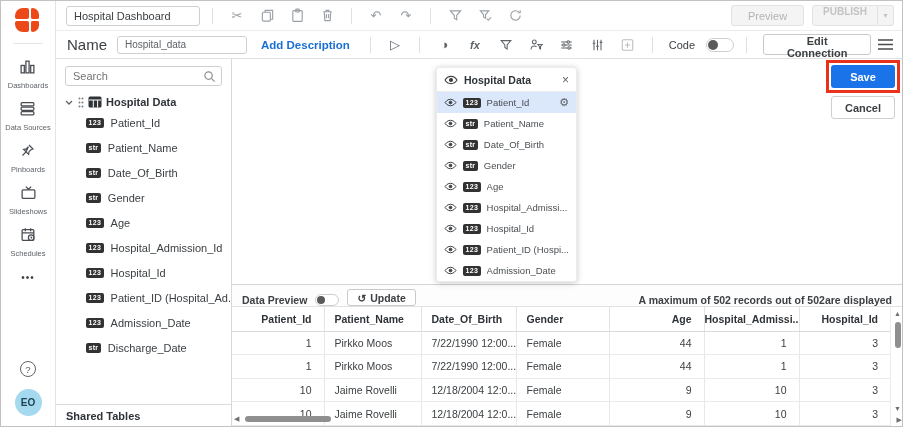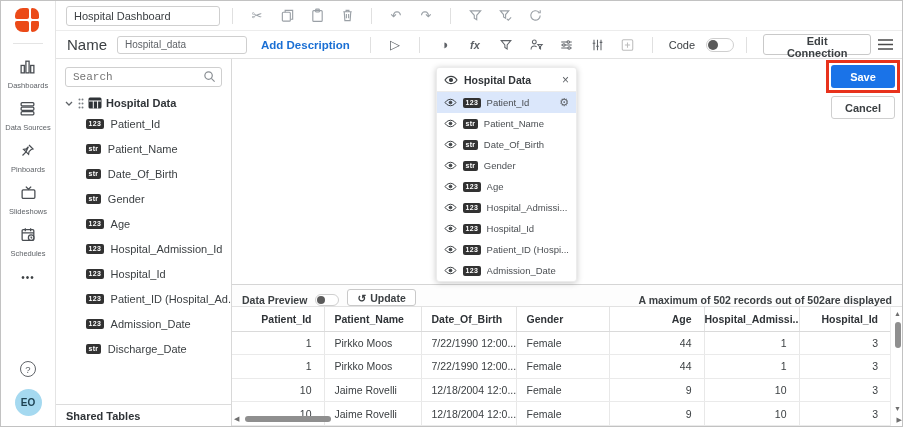--- a/index.html
+++ b/index.html
@@ -20,21 +20,21 @@
   .rail-label { font-size:7.5px; color:#5f6368; white-space:nowrap; }
   .rail-more { margin-top:14px; color:#3c4043; font-size:10px; letter-spacing:1px; cursor:pointer; }
   .rail-bottom { margin-top:auto; display:flex; flex-direction:column; align-items:center; gap:12px; padding-bottom:10px; }
   .help-circle { width:16px; height:16px; border:1.2px solid #5f6368; border-radius:50%; color:#5f6368; font-size:9.5px; display:flex; align-items:center; justify-content:center; cursor:pointer; }
   .avatar { width:27px; height:27px; border-radius:50%; background:#a5d9f0; color:#1e4353; font-size:10px; font-weight:bold; display:flex; align-items:center; justify-content:center; cursor:pointer; }
 
   
   .right { flex:1; display:flex; flex-direction:column; min-width:0; }
 
   .topbar { height:30px; border-bottom:1px solid #ececec; display:flex; align-items:center; padding:0 8px 0 10px; gap:6px; }
-  .title-input { width:154px; height:20px; border:1px solid #cfcfcf; border-radius:3px; font-size:11px; color:#3c4043; padding:0 7px; font-family:"Liberation Sans", sans-serif; outline:none; }
+  .title-input { width:134px; height:20px; border:1px solid #cfcfcf; border-radius:3px; font-size:11px; color:#3c4043; padding:0 7px; font-family:"Liberation Sans", sans-serif; outline:none; }
   .vdiv { width:1px; height:16px; background:#e0e0e0; margin:0 6px; }
   .tb-ico { width:24px; height:22px; display:flex; align-items:center; justify-content:center; color:#9aa0a6; font-size:13px; cursor:pointer; }
   .tb-ico svg { stroke:#9aa0a6; }
   .top-right { margin-left:auto; display:flex; align-items:center; gap:8px; }
   .btn-preview { height:21px; padding:0 16px; background:#f4f4f4; border:1px solid #e2e2e2; border-radius:3px; color:#b4b4b4; font-size:11px; cursor:pointer; font-family:"Liberation Sans", sans-serif; }
   .btn-publish { display:flex; height:21px; }
   .btn-publish .main { padding:0 10px; background:#f4f4f4; border:1px solid #e2e2e2; border-radius:3px 0 0 3px; color:#c3c3c3; font-size:10px; font-weight:bold; display:flex; align-items:center; cursor:pointer; }
   .btn-publish .caret { width:16px; background:#f4f4f4; border:1px solid #e2e2e2; border-left:none; border-radius:0 3px 3px 0; color:#c3c3c3; font-size:8px; display:flex; align-items:center; justify-content:center; cursor:pointer; }
 
   .subbar { height:28px; border-bottom:1px solid #e2e2e2; display:flex; align-items:center; padding:0 8px 0 11px; gap:6px; }
@@ -49,21 +49,21 @@
   .toggle { width:30px; height:14px; border:1px solid #cfcfcf; border-radius:8px; background:#fff; position:relative; cursor:pointer; }
   .toggle .knob { position:absolute; left:1px; top:1px; width:10px; height:10px; border-radius:50%; background:#5a5a5a; }
   .btn-edit-conn { height:21px; padding:0 13px; background:#fff; border:1px solid #c9c9c9; border-radius:3px; color:#3c4043; font-size:11px; font-weight:bold; cursor:pointer; margin-left:4px; font-family:"Liberation Sans", sans-serif; }
   .hamburger { margin-left:auto; cursor:pointer; display:flex; align-items:center; }
 
   .workzone { flex:1; display:flex; min-height:0; }
 
   
   .tree { width:176px; flex:0 0 176px; border-right:1px solid #d8d8d8; position:relative; padding-top:7px; }
   .search-wrap { margin:0 9px; position:relative; }
-  .search-input { width:100%; height:20px; border:1px solid #cfcfcf; border-radius:3px; font-size:11px; color:#3c4043; padding:0 22px 0 7px; font-family:Liberation Mono, monospace; outline:none; }
+  .search-input { width:100%; height:20px; border:1px solid #cfcfcf; border-radius:3px; font-size:11px; color:#3c4043; padding:0 22px 0 7px; font-family:Liberation Sans, sans-serif; outline:none; }
   .search-wrap svg { position:absolute; right:6px; top:4px; }
   .tree-root { display:flex; align-items:center; gap:4px; padding:10px 0 2px 8px; font-size:11px; font-weight:bold; color:#2f3337; cursor:pointer; }
   .tree-item { display:flex; align-items:center; gap:7px; padding:6.5px 0 6.5px 30px; font-size:11px; color:#3c4043; cursor:pointer; white-space:nowrap; }
   .badge { background:#323232; color:#fff; font-size:7px; font-weight:bold; border-radius:2px; padding:1.5px 2.5px; line-height:1; letter-spacing:.3px; flex:0 0 auto; }
   .shared-tables { position:absolute; bottom:0; left:0; right:0; height:22px; border-top:1px solid #dcdcdc; font-size:11px; font-weight:bold; color:#2f3337; padding:5px 0 0 10px; cursor:pointer; background:#fff; }
 
   
   .main { flex:1; display:flex; flex-direction:column; min-width:0; position:relative; }
   .canvas { height:225px; position:relative; background:#fff; }
 
@@ -205,20 +205,27 @@
             <path d="M2.5 3h9l-3.4 4v4l-2.2-1.4V7z"></path>
             <path d="M9.5 11.5l1.5 1.5 3-3"></path>
           </svg>
         </span>
       <span class="tb-ico">
           <svg width="15" height="15" viewBox="0 0 16 16" fill="none" stroke-width="1.2">
             <path d="M13 8a5 5 0 1 1-1.4-3.5"></path>
             <path d="M13 2.5V5h-2.5"></path>
           </svg>
         </span>
+      <div class="top-right">
+        <button class="btn-preview">Preview</button>
+        <span class="btn-publish">
+          <span class="main">PUBLISH</span>
+          <span class="caret">▾</span>
+        </span>
+      </div>
     </div>
 
     <div class="subbar">
       <span class="name-label">Name</span>
       <input class="name-input" type="text" value="Hospital_data" style="">
       <span class="add-desc">Add Description</span>
       <div class="vdiv"></div>
       <span class="sb-ico">▷</span>
       <div class="vdiv"></div>
       <span class="sb-ico">◑</span>

